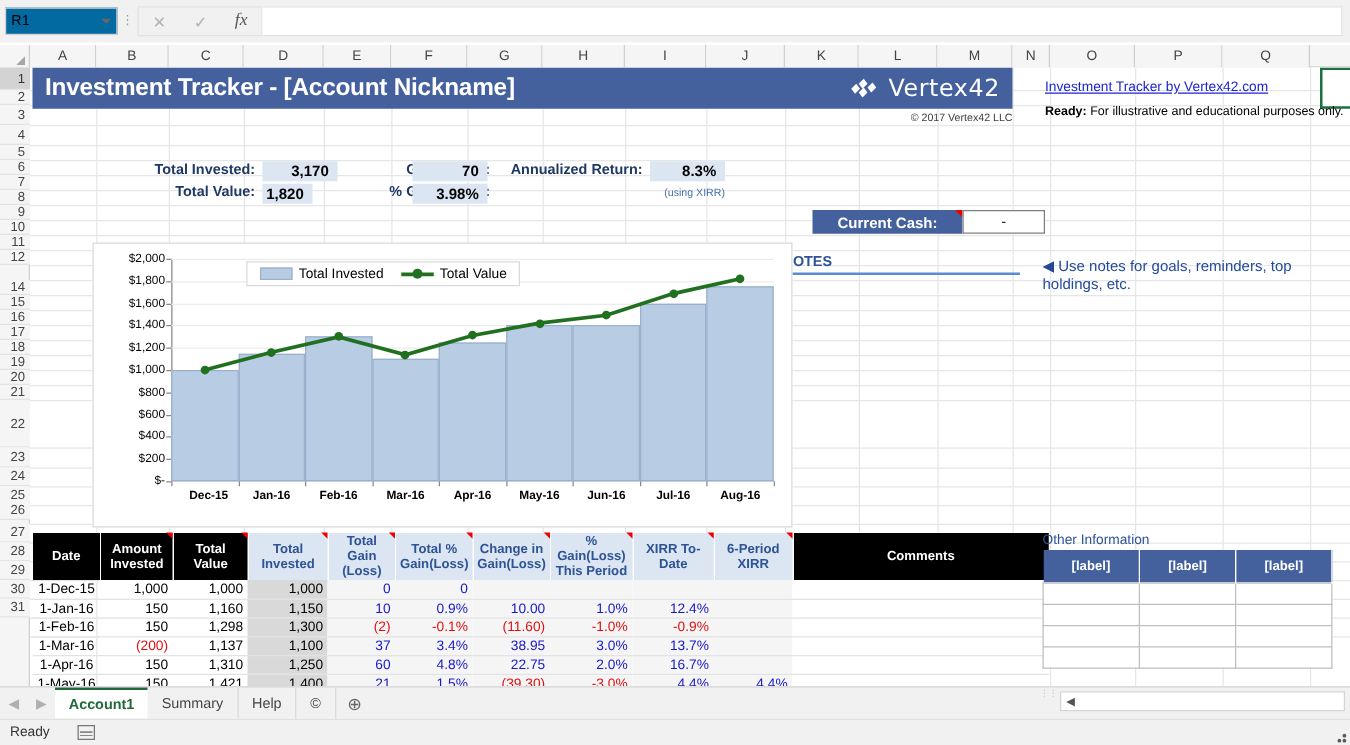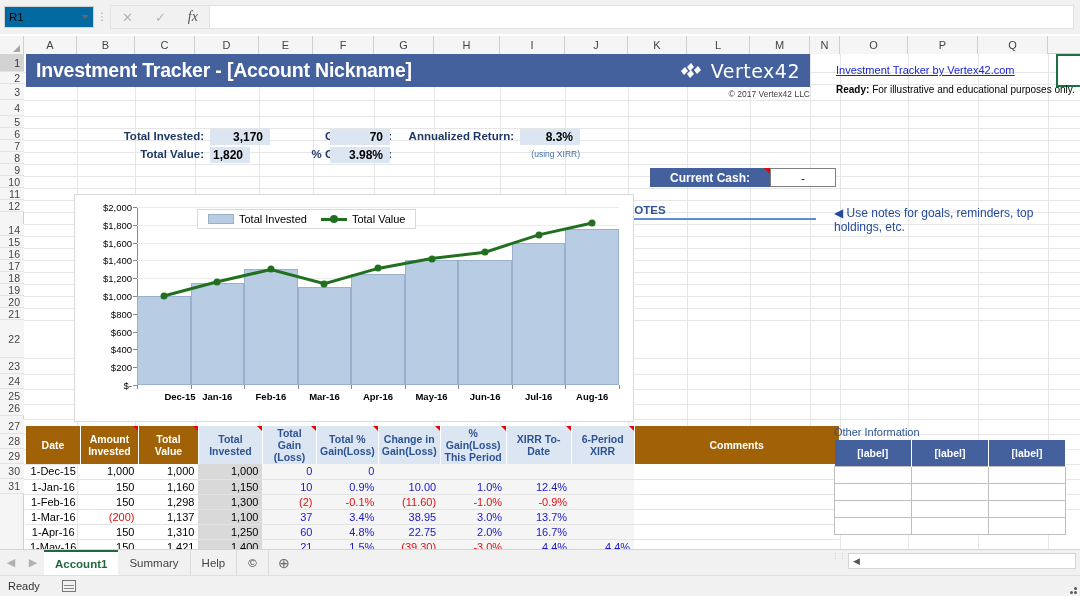--- a/index.html
+++ b/index.html
@@ -211,21 +211,21 @@
   .lg-swatch-line::after {
     content:''; position: absolute; left: 50%; top: 50%;
     transform: translate(-50%,-50%); width: 8px; height: 8px;
     border-radius: 50%; background: #217020;
   }
 
   
   #dtable { position: absolute; left: 2px; top: 372px; }
   #dtable table { border-collapse: collapse; }
   #dtable th {
-    background: #a16207; color: #fff; font-weight: bold;
+    background: #000000; color: #fff; font-weight: bold;
     font-size: 10.5px; text-align: center; vertical-align: middle;
     padding: 1px 3px; height: 30px; position: relative;
     border-right: 1px solid #fff;
   }
   #dtable th.calc { background: #dce6f2; color: #2e5395; }
   #dtable th .tri {
     position: absolute; right: 0; top: 0; width: 0; height: 0;
     border-top: 5px solid #e00; border-left: 5px solid transparent;
   }
   #dtable td {
@@ -524,21 +524,21 @@
         <div class="bar" style="left: 0px; width: 53.5556px; height: 89px;"></div>
         <div class="bar" style="left: 53.5556px; width: 53.5556px; height: 102.35px;"></div>
         <div class="bar" style="left: 107.111px; width: 53.5556px; height: 115.7px;"></div>
         <div class="bar" style="left: 160.667px; width: 53.5556px; height: 97.9px;"></div>
         <div class="bar" style="left: 214.222px; width: 53.5556px; height: 111.25px;"></div>
         <div class="bar" style="left: 267.778px; width: 53.5556px; height: 124.6px;"></div>
         <div class="bar" style="left: 321.333px; width: 53.5556px; height: 124.6px;"></div>
         <div class="bar" style="left: 374.889px; width: 53.5556px; height: 142.4px;"></div>
         <div class="bar" style="left: 428.444px; width: 53.5556px; height: 155.75px;"></div>
         <div class="xtickmark" style="left: 0px;"></div>
-        <div class="xtick" style="left: 43px;">Dec-15</div>
+        <div class="xtick" style="left: 30px;">Dec-15</div>
         <div class="xtickmark" style="left: 53.5556px;"></div>
         <div class="xtick" style="left: 80.3333px;">Jan-16</div>
         <div class="xtickmark" style="left: 107.111px;"></div>
         <div class="xtick" style="left: 133.889px;">Feb-16</div>
         <div class="xtickmark" style="left: 160.667px;"></div>
         <div class="xtick" style="left: 187.444px;">Mar-16</div>
         <div class="xtickmark" style="left: 214.222px;"></div>
         <div class="xtick" style="left: 241px;">Apr-16</div>
         <div class="xtickmark" style="left: 267.778px;"></div>
         <div class="xtick" style="left: 294.556px;">May-16</div>

